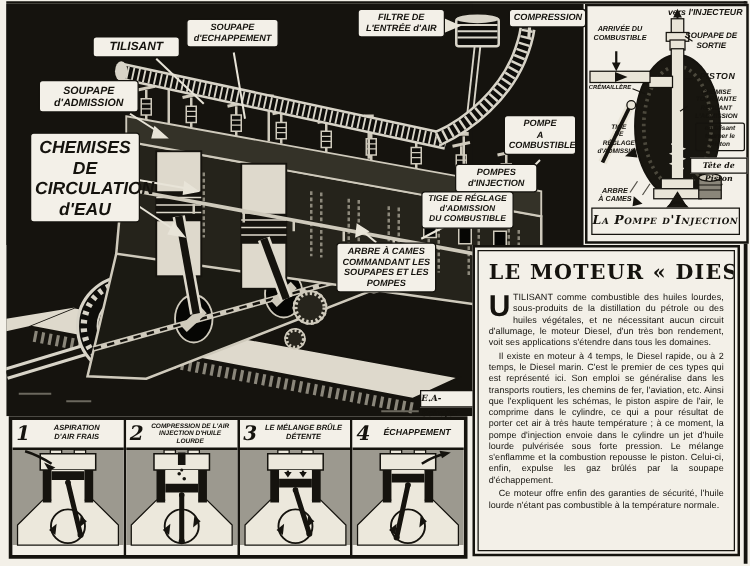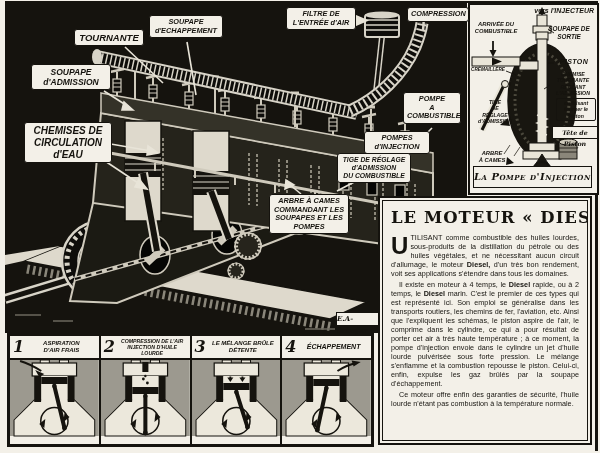--- a/index.html
+++ b/index.html
@@ -12,21 +12,21 @@
   #right-rule{left:595px;top:1px;width:3px;height:450px;background:#15130e;}
   
   .lbl{position:absolute;background:var(--paper,#f3f0e8);border:1.2px solid #15130e;border-radius:3px;
        font:italic 700 7.3px/1.18 "Liberation Sans",sans-serif;text-align:center;white-space:pre-line;
        padding:2px 3px;color:#15130e;z-index:5;}
   #lbl-injecteur{left:74px;top:29px;width:62px;font-size:9.5px;}
   #lbl-soupape-ech{left:149px;top:15px;width:66px;}
   #lbl-filtre{left:286px;top:7px;width:62px;}
   #lbl-echappement{left:407px;top:7px;width:54px;}
   #lbl-soupape-adm{left:31px;top:64px;width:72px;font-size:8.5px;}
-  #lbl-chemises{left:24px;top:122px;width:80px;font-size:10px;}
+  #lbl-chemises{left:24px;top:106px;width:80px;font-size:14px;}
   #lbl-pompe-comb{left:403px;top:92px;width:50px;}
   #lbl-pompes-inj{left:364px;top:131px;width:58px;}
   #lbl-tige-reglage{left:337px;top:153px;width:66px;font-size:6.8px;}
   #lbl-arbre-cames{left:269px;top:194px;width:72px;}
   #signature{left:336px;top:312px;width:44px;height:12px;background:var(--paper,#f3f0e8);
        border:1px solid #15130e;font:italic 700 7px/12px "DejaVu Serif",serif;text-align:left;z-index:5;}
   
   #pump-panel{left:468px;top:3px;width:127px;height:188px;background:var(--paper,#f3f0e8);
        border:2px solid #15130e;z-index:4;}
   .plbl{position:absolute;font:italic 700 5.6px/1.22 "Liberation Sans",sans-serif;white-space:pre-line;
@@ -47,21 +47,21 @@
        letter-spacing:.5px;z-index:3;}
   
   #article{left:378px;top:196px;width:214px;height:249px;border:2.5px solid #15130e;background:var(--paper,#f3f0e8);z-index:6;box-sizing:border-box;}
   #article-inner{position:absolute;left:2px;top:2px;right:2px;bottom:2px;border:1px solid #15130e;
        padding:5px 8px 4px 8px;overflow:hidden;}
   #article-title{font:700 16.5px/24px "DejaVu Serif",serif;text-align:center;letter-spacing:1px;
        white-space:nowrap;margin-bottom:3px;}
   .article-body{font:400 7.2px/9px "Liberation Sans",sans-serif;text-align:justify;letter-spacing:.05px;}
   .article-body p{margin:0 0 2px 0;}
   .article-body p.ind{text-indent:8px;}
-  .b{font-weight:700;margin-top:16px;}
+  .b{font-weight:400;margin-top:16px;}
   #dropcap{float:left;font:700 24px/24px "Liberation Sans",sans-serif;margin:1px 2px 0 0;}
   
   #cycle{left:7px;top:333px;width:367px;height:114px;border:3px solid #15130e;background:var(--paper,#f3f0e8);
        display:flex;z-index:4;box-sizing:border-box;}
   .panel{position:relative;flex:1;display:flex;flex-direction:column;min-width:0;}
   .panel + .panel{border-left:2px solid #15130e;}
   .panel-head{height:22px;display:flex;align-items:center;border-bottom:2px solid #15130e;background:var(--paper,#f3f0e8);}
   .num{font:italic 700 16px/20px "DejaVu Serif",serif;width:14px;margin-left:3px;}
   .panel-label{flex:1;text-align:center;font:italic 700 6px/1.2 "Liberation Sans",sans-serif;
        white-space:pre-line;padding-right:3px;}
@@ -198,21 +198,21 @@
       <line x1="100" y1="158" x2="136" y2="182"></line>
         <polygon points="142,186 134,176 130,184"></polygon>
       <line x1="427" y1="125" x2="406" y2="146"></line>
       <line x1="373" y1="150" x2="352" y2="163"></line>
       <line x1="353" y1="177" x2="332" y2="188"></line>
       <line x1="296" y1="191" x2="284" y2="181"></line>
         <polygon points="281,177 280,186 289,182"></polygon>
     </g>
   </svg>
 
-  <div class="lbl" id="lbl-injecteur">TOURNANTE</div>
+  <div class="lbl" id="lbl-injecteur">TILISANT</div>
   <div class="lbl" id="lbl-soupape-ech">SOUPAPE
 d'ECHAPPEMENT</div>
   <div class="lbl" id="lbl-filtre">FILTRE DE
 L'ENTRÉE d'AIR</div>
   <div class="lbl" id="lbl-echappement">COMPRESSION</div>
   <div class="lbl" id="lbl-soupape-adm">SOUPAPE
 d'ADMISSION</div>
   <div class="lbl" id="lbl-chemises">CHEMISES DE
 CIRCULATION
 d'EAU</div>
@@ -301,21 +301,21 @@
 À CAMES</div>
     <div id="pump-title">La Pompe d'Injection</div>
   </div>
 
   <div class="abs" id="article">
     <div id="article-inner">
       <div id="article-title">LE MOTEUR « DIESEL »</div>
       <div class="article-body">
         <p><span id="dropcap">U</span><span>TILISANT comme combustible des huiles lourdes, sous-produits de la distillation du pétrole ou des huiles végétales, et ne nécessitant aucun circuit d'allumage, le moteur </span><span class="b">Diesel,</span><span> d'un très bon rendement, voit ses applications s'étendre dans tous les domaines.</span></p>
         <p class="ind"><span>Il existe en moteur à 4 temps, le </span><span class="b">Diesel</span><span> rapide, ou à 2 temps, le </span><span class="b">Diesel</span><span> marin. C'est le premier de ces types qui est représenté ici. Son emploi se généralise dans les transports routiers, les chemins de fer, l'aviation, etc. Ainsi que l'expliquent les schémas, le piston aspire de l'air, le comprime dans le cylindre, ce qui a pour résultat de porter cet air à très haute température ; à ce moment, la pompe d'injection envoie dans le cylindre un jet d'huile lourde pulvérisée sous forte pression. Le mélange s'enflamme et la combustion repousse le piston. Celui-ci, enfin, expulse les gaz brûlés par la soupape d'échappement.</span></p>
-        <p class="ind"><span>Ce moteur offre enfin des garanties de sécurité, l'huile lourde n'étant pas combustion à la température normale.</span></p>
+        <p class="ind"><span>Ce moteur offre enfin des garanties de sécurité, l'huile lourde n'étant pas combustible à la température normale.</span></p>
       </div>
     </div>
   </div>
 
   <div class="abs" id="cycle">
 
     <div class="panel">
       <div class="panel-head">
         <span class="num">1</span>
         <span class="panel-label">ASPIRATION

